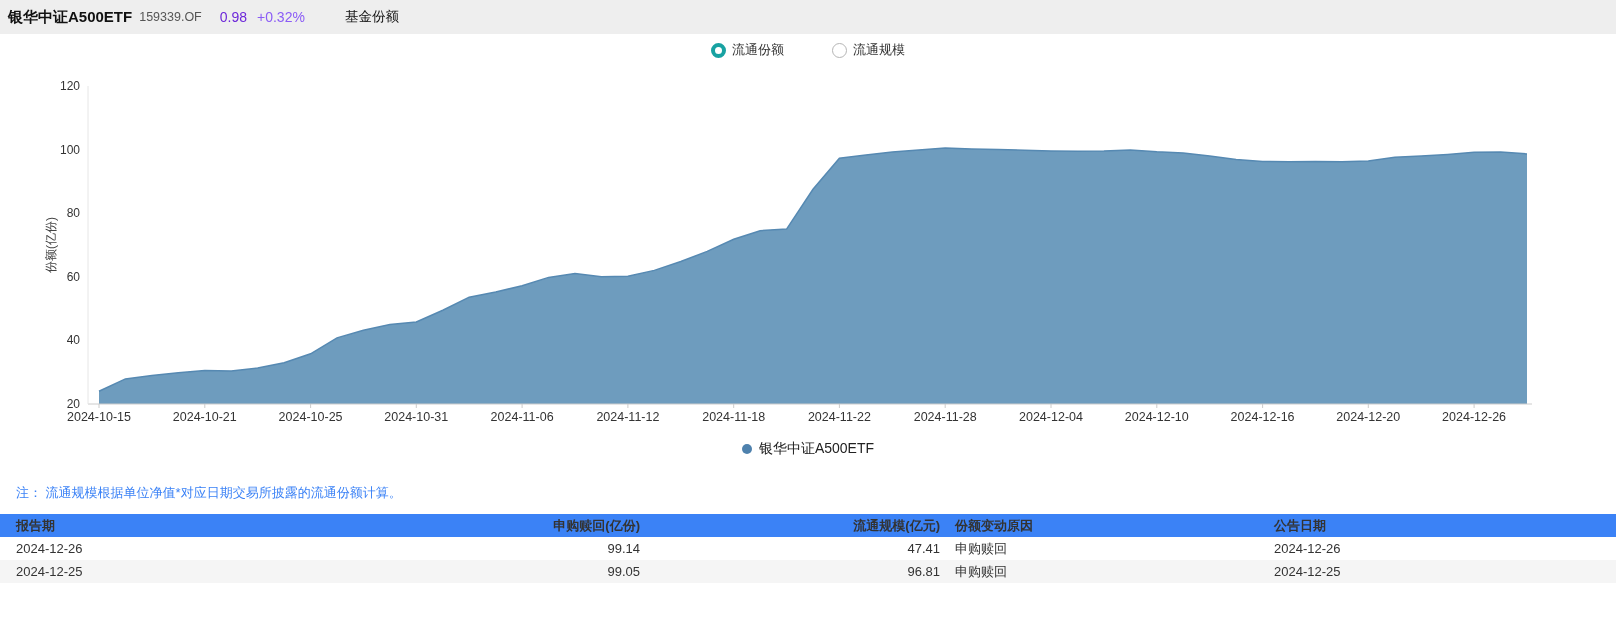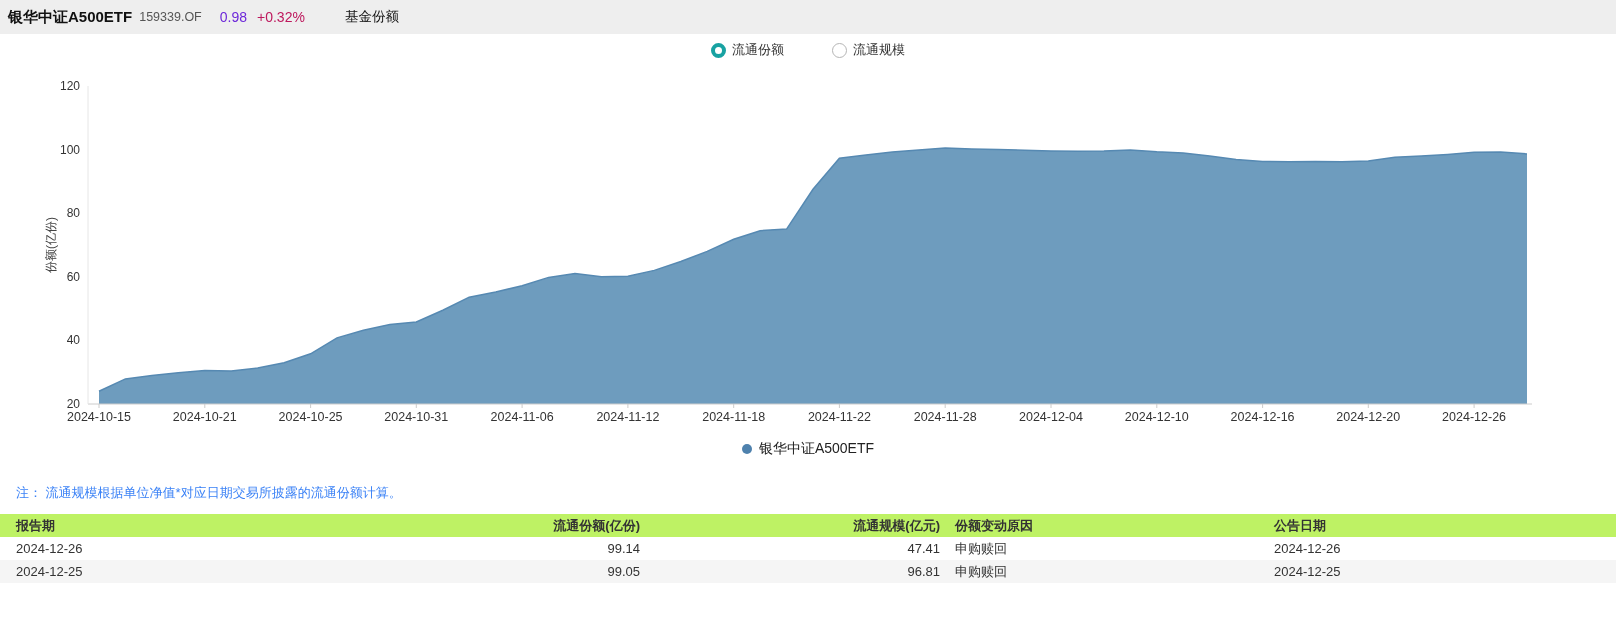--- a/index.html
+++ b/index.html
@@ -11,21 +11,21 @@
     color:#222;
   }
   .header-bar {
     height:34px; background:#eeeeee;
     display:flex; align-items:center;
     padding:0 8px;
   }
   .fund-name { font-size:15px; font-weight:bold; color:#111; }
   .fund-code { font-size:12.5px; color:#555; margin-left:7px; }
   .fund-nav  { font-size:14px; color:#6d28d9; margin-left:18px; }
-  .fund-pct  { font-size:14px; color:#be185d; margin-left:10px; }
+  .fund-pct  { font-size:14px; color:#8b5cf6; margin-left:10px; }
   .tab-share { font-size:13.5px; color:#111; margin-left:40px; cursor:pointer; }
 
   .controls {
     height:32px; display:flex; align-items:center; justify-content:center;
     gap:48px; font-size:13px; color:#333;
   }
   .radio-item { display:flex; align-items:center; gap:6px; cursor:pointer; }
   .radio-dot {
     width:15px; height:15px; border-radius:50%; background:#fff; display:inline-block;
   }
@@ -43,21 +43,21 @@
 
   .note {
     margin:26px 0 12px 0; padding-left:16px;
     font-size:13px; color:#3b82f6;
   }
 
   table.share-table {
     width:1616px; border-collapse:collapse; table-layout:fixed;
     font-size:13px; color:#333;
   }
-  .share-table thead tr { background:#bef264; }
+  .share-table thead tr { background:#3b82f6; }
   .share-table th { font-weight:bold; }
   .share-table th, .share-table td { height:23px; padding:2px 0; white-space:nowrap; overflow:hidden; }
   .share-table tbody tr:nth-child(even) { background:#f5f5f5; }
   .c1 { width:530px; text-align:left;  padding-left:16px !important; }
   .c2 { width:118px; text-align:right; padding-right:8px  !important; }
   .c3 { width:300px; text-align:right; padding-right:8px  !important; }
   .c4 { width:322px; text-align:left;  padding-left:7px   !important; }
   .c5 { width:346px; text-align:left;  padding-left:4px   !important; }
 </style>
 </head>
@@ -136,21 +136,21 @@
 </div>
 
 
 <div class="note">注：  流通规模根据单位净值*对应日期交易所披露的流通份额计算。</div>
 
 
 <table class="share-table">
   <thead>
     <tr>
       <th class="c1">报告期</th>
-      <th class="c2">流通份额(亿份)</th>
+      <th class="c2">申购赎回(亿份)</th>
       <th class="c3">流通规模(亿元)</th>
       <th class="c4">份额变动原因</th>
       <th class="c5">公告日期</th>
     </tr>
   </thead>
   <tbody>
     <tr>
       <td class="c1">2024-12-26</td>
       <td class="c2">99.14</td>
       <td class="c3">47.41</td>

